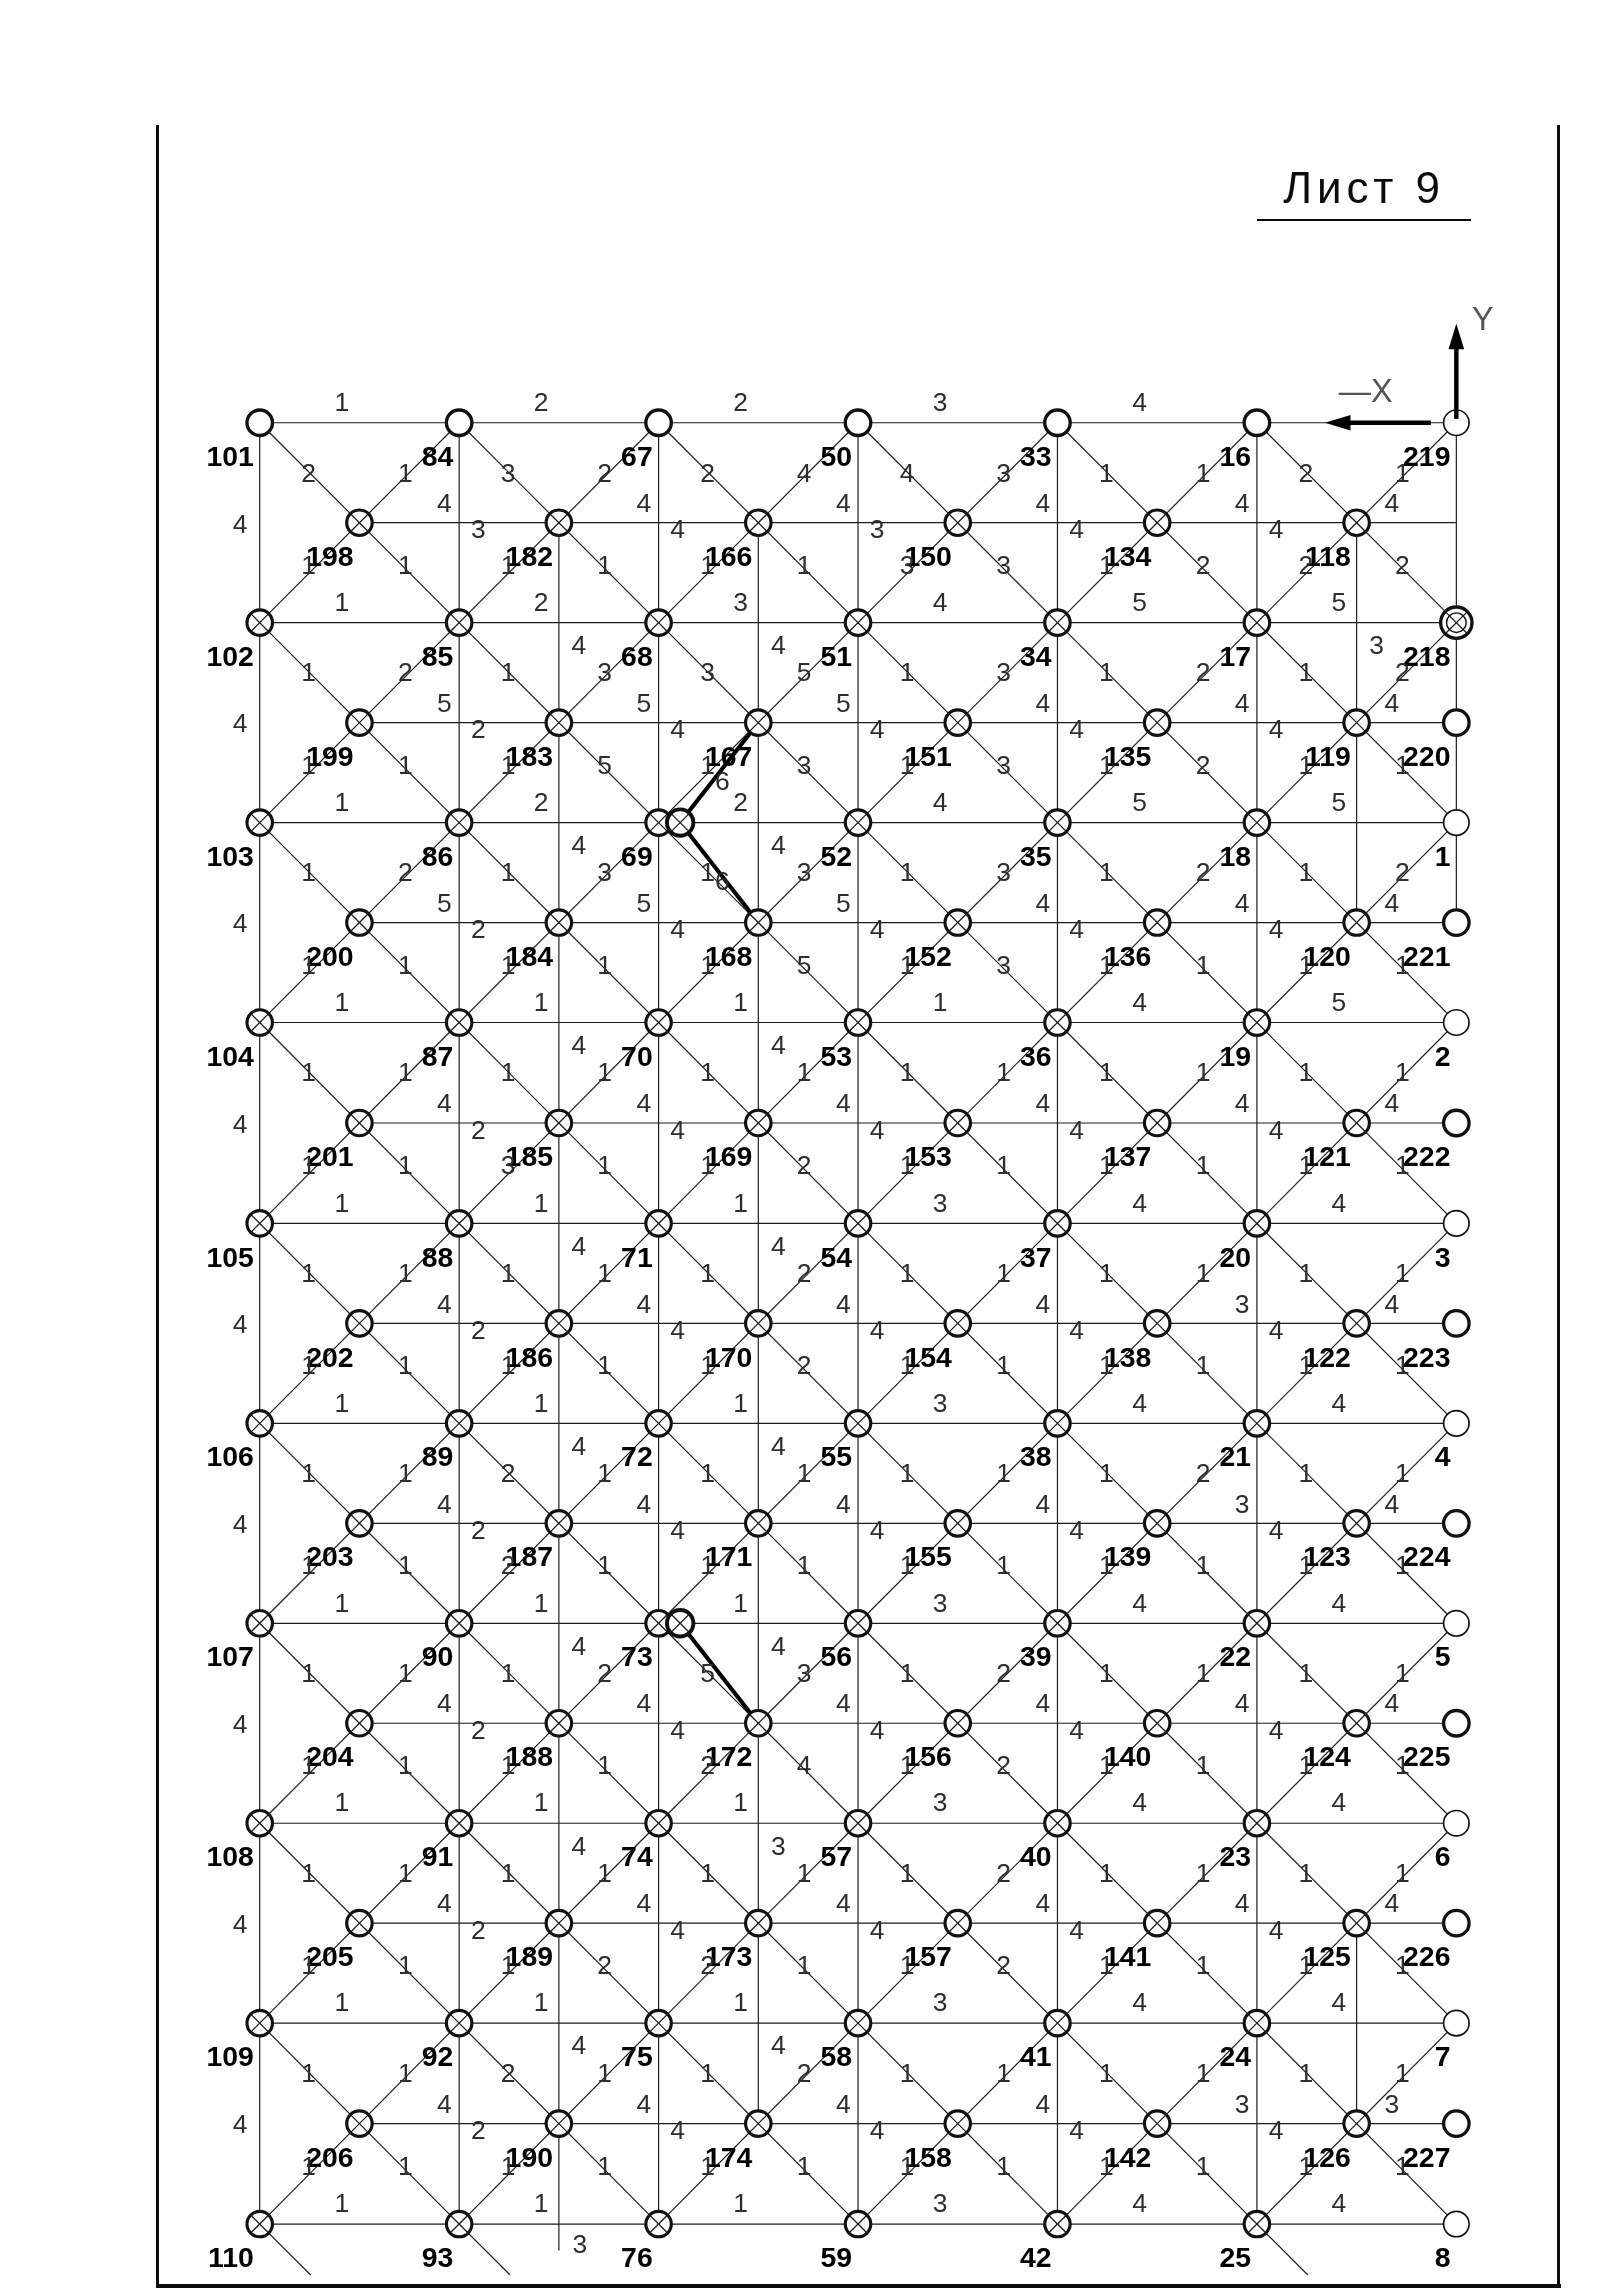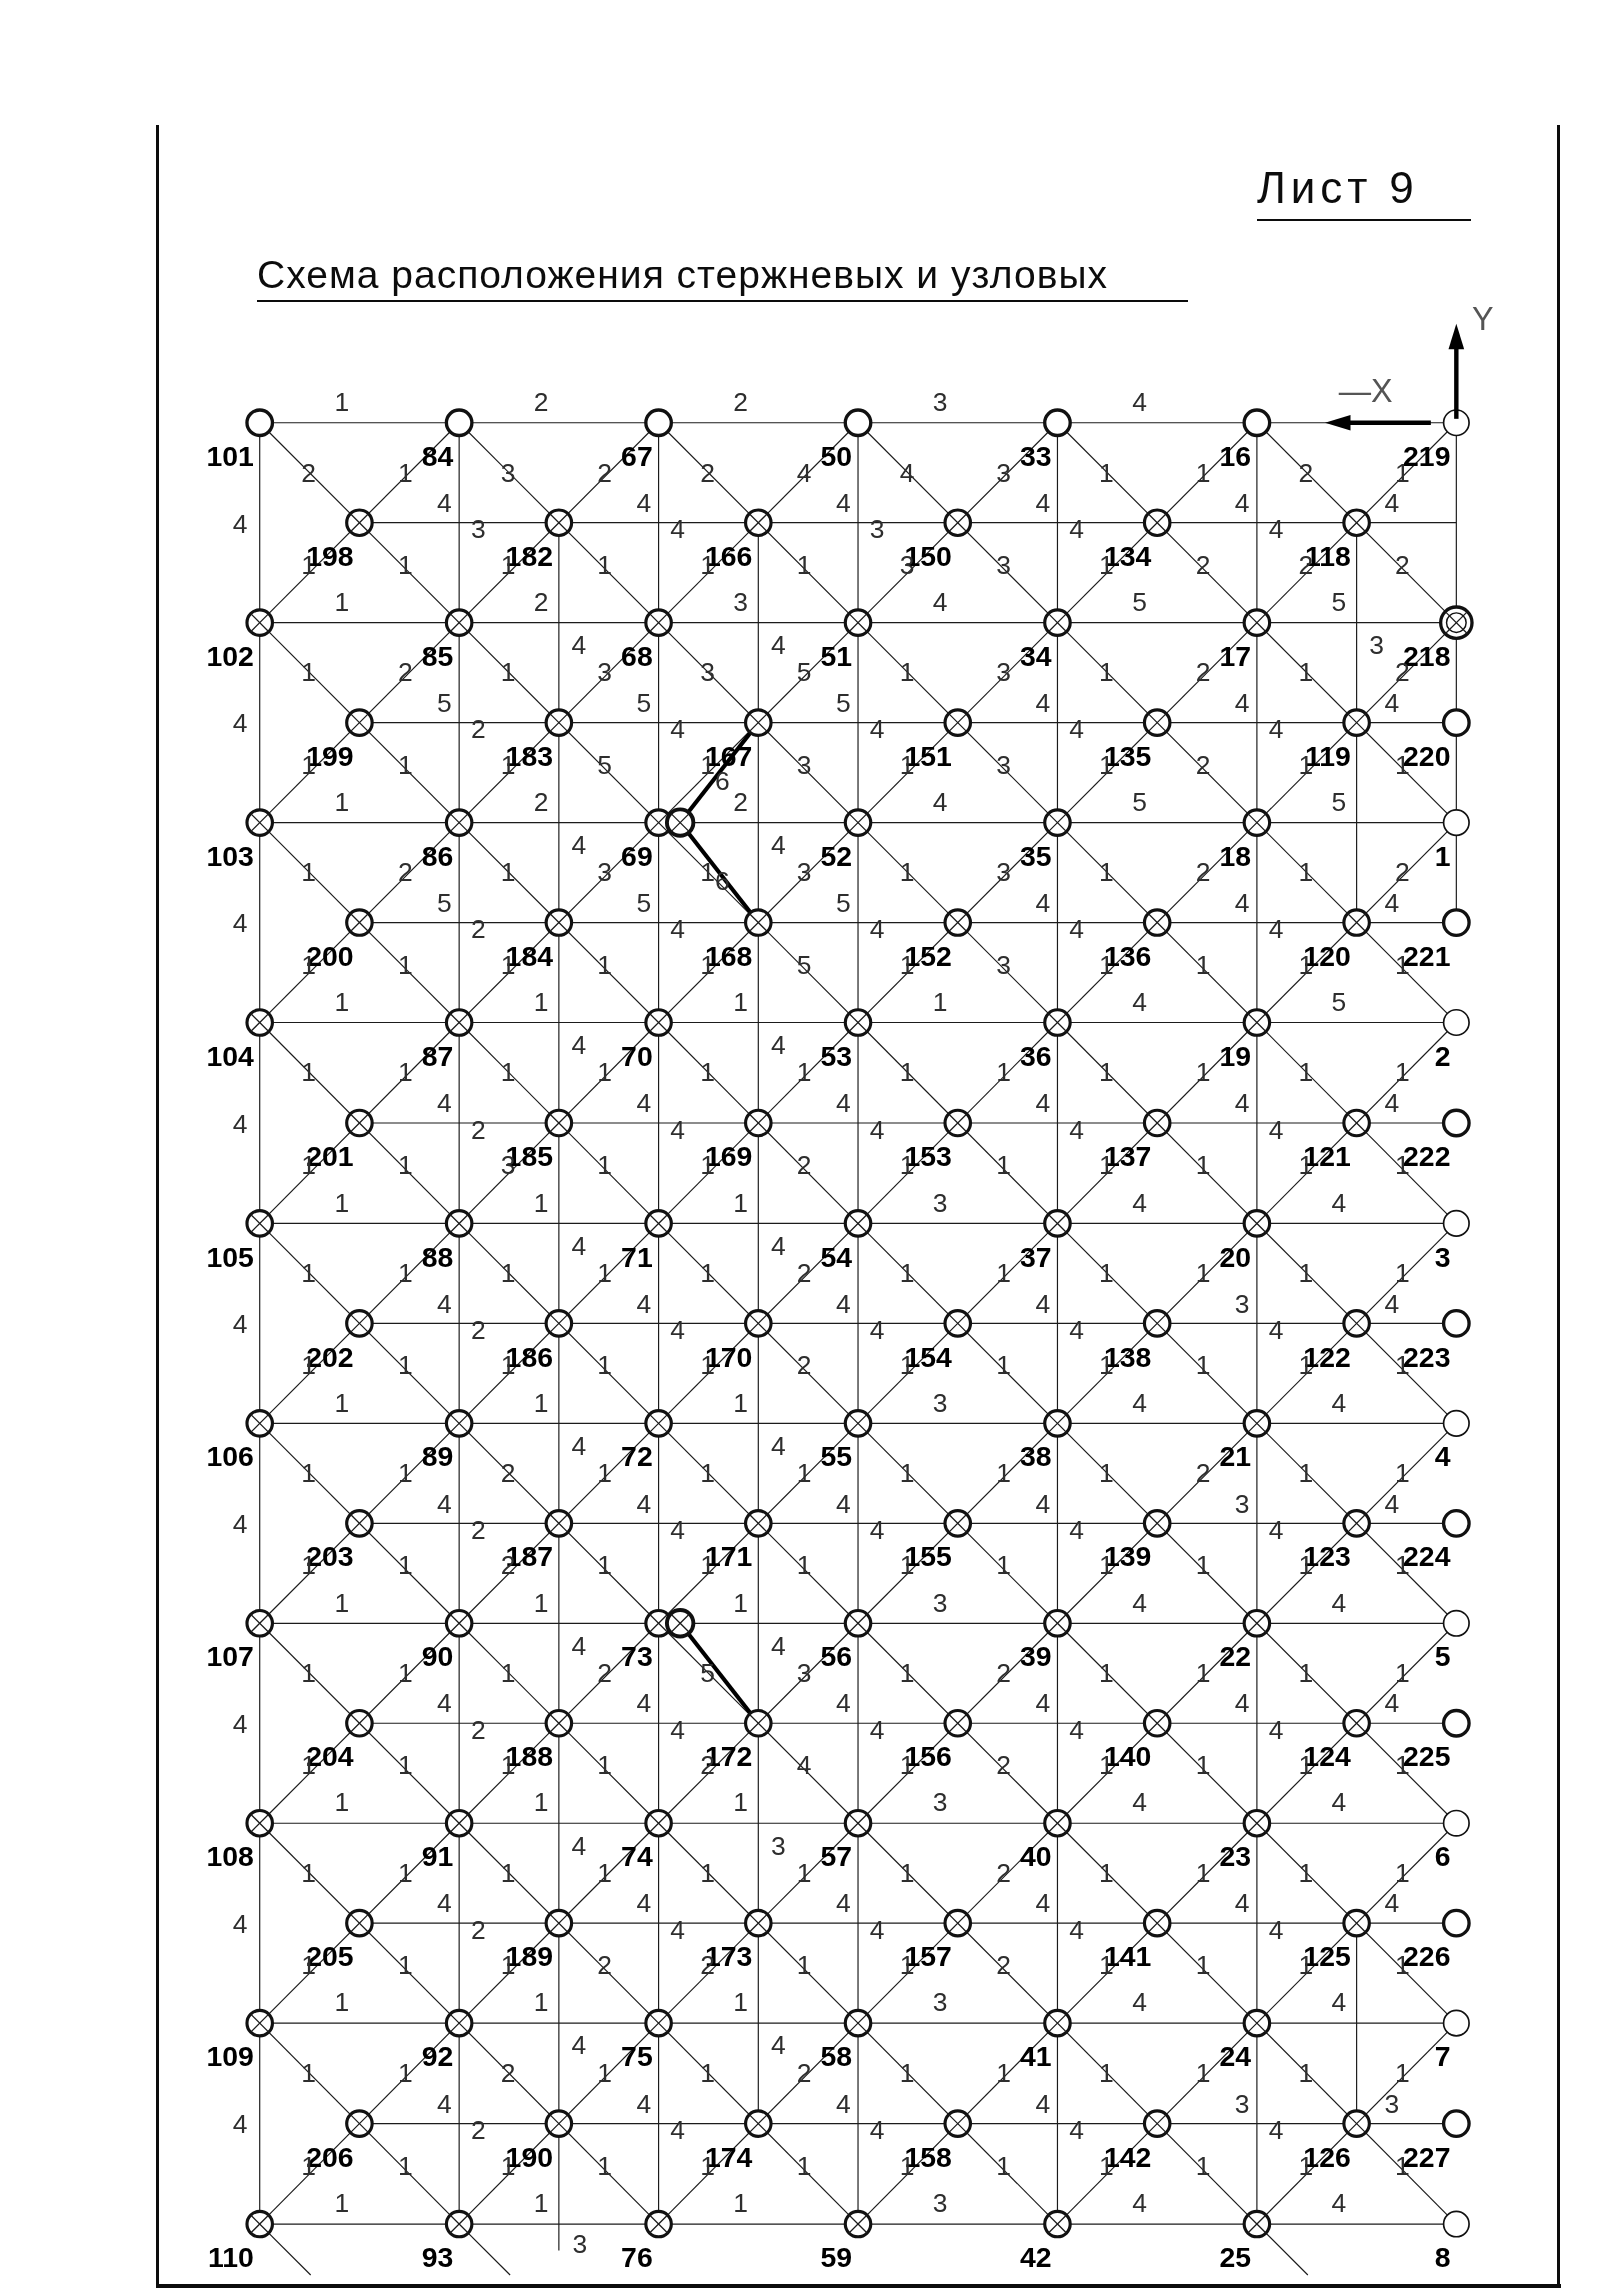--- a/index.html
+++ b/index.html
@@ -4,42 +4,41 @@
 <style>
   html,body{margin:0;padding:0;background:#fff;}
   .page{position:relative;width:1620px;height:2293px;background:#fff;overflow:hidden;
         font-family:"Liberation Sans",sans-serif;}
   .frame{position:absolute;background:#0c0c0c;}
   #frame-left{left:156px;top:125px;width:2.9px;height:2162px;}
   #frame-right{left:1557px;top:125px;width:2.9px;height:2162px;}
   #frame-bottom{left:156px;top:2284px;width:1405px;height:3.9px;}
   .sheet-label{position:absolute;left:1257px;top:163px;width:214px;
     font-size:44px;letter-spacing:4.9px;color:#0c0c0c;
-    border-bottom:2.9px solid #0c0c0c;padding-bottom:5.9px;text-align:left;}
+    border-bottom:2.9px solid #0c0c0c;padding-bottom:5.9px;text-align:center;}
   .heading{position:absolute;left:257px;top:253px;color:#0c0c0c;font-size:39px;letter-spacing:1px;}
   .heading .hl{display:table;border-bottom:2.9px solid #0c0c0c;padding:0 5.9px 2.9px 0;margin-bottom:7.8px;white-space:pre;}
   #hl1{width:925px;}
   #hl2{width:737px;}
   svg text{font-family:"Liberation Sans",sans-serif;}
   .nlab{font-weight:bold;font-size:29px;fill:#000;}
   .elab{font-size:27px;fill:#2e2e2e;}
   .axlab{font-size:33px;fill:#555;}
 </style>
 </head>
 <body>
 
 <div class="page">
   <div id="frame-left" class="frame"></div>
   <div id="frame-right" class="frame"></div>
   <div id="frame-bottom" class="frame"></div>
 
   <div class="sheet-label">Лист 9</div>
 
   <div class="heading">
-    <div class="hl" id="hl1">Схема расположения стержневых и узловых</div>
   </div>
 
   <svg id="mesh" width="1620" height="2293" viewBox="0 0 1653 2339">
       <g>
         <line x1="265" y1="431" x2="1486" y2="431" stroke="#1b1b1b" stroke-width="1.2"></line>
         <line x1="265" y1="635" x2="1486" y2="635" stroke="#1b1b1b" stroke-width="1.2"></line>
         <line x1="265" y1="839" x2="1486" y2="839" stroke="#1b1b1b" stroke-width="1.2"></line>
         <line x1="265" y1="1043" x2="1486" y2="1043" stroke="#1b1b1b" stroke-width="1.2"></line>
         <line x1="265" y1="1248" x2="1486" y2="1248" stroke="#1b1b1b" stroke-width="1.2"></line>
         <line x1="265" y1="1452" x2="1486" y2="1452" stroke="#1b1b1b" stroke-width="1.2"></line>

